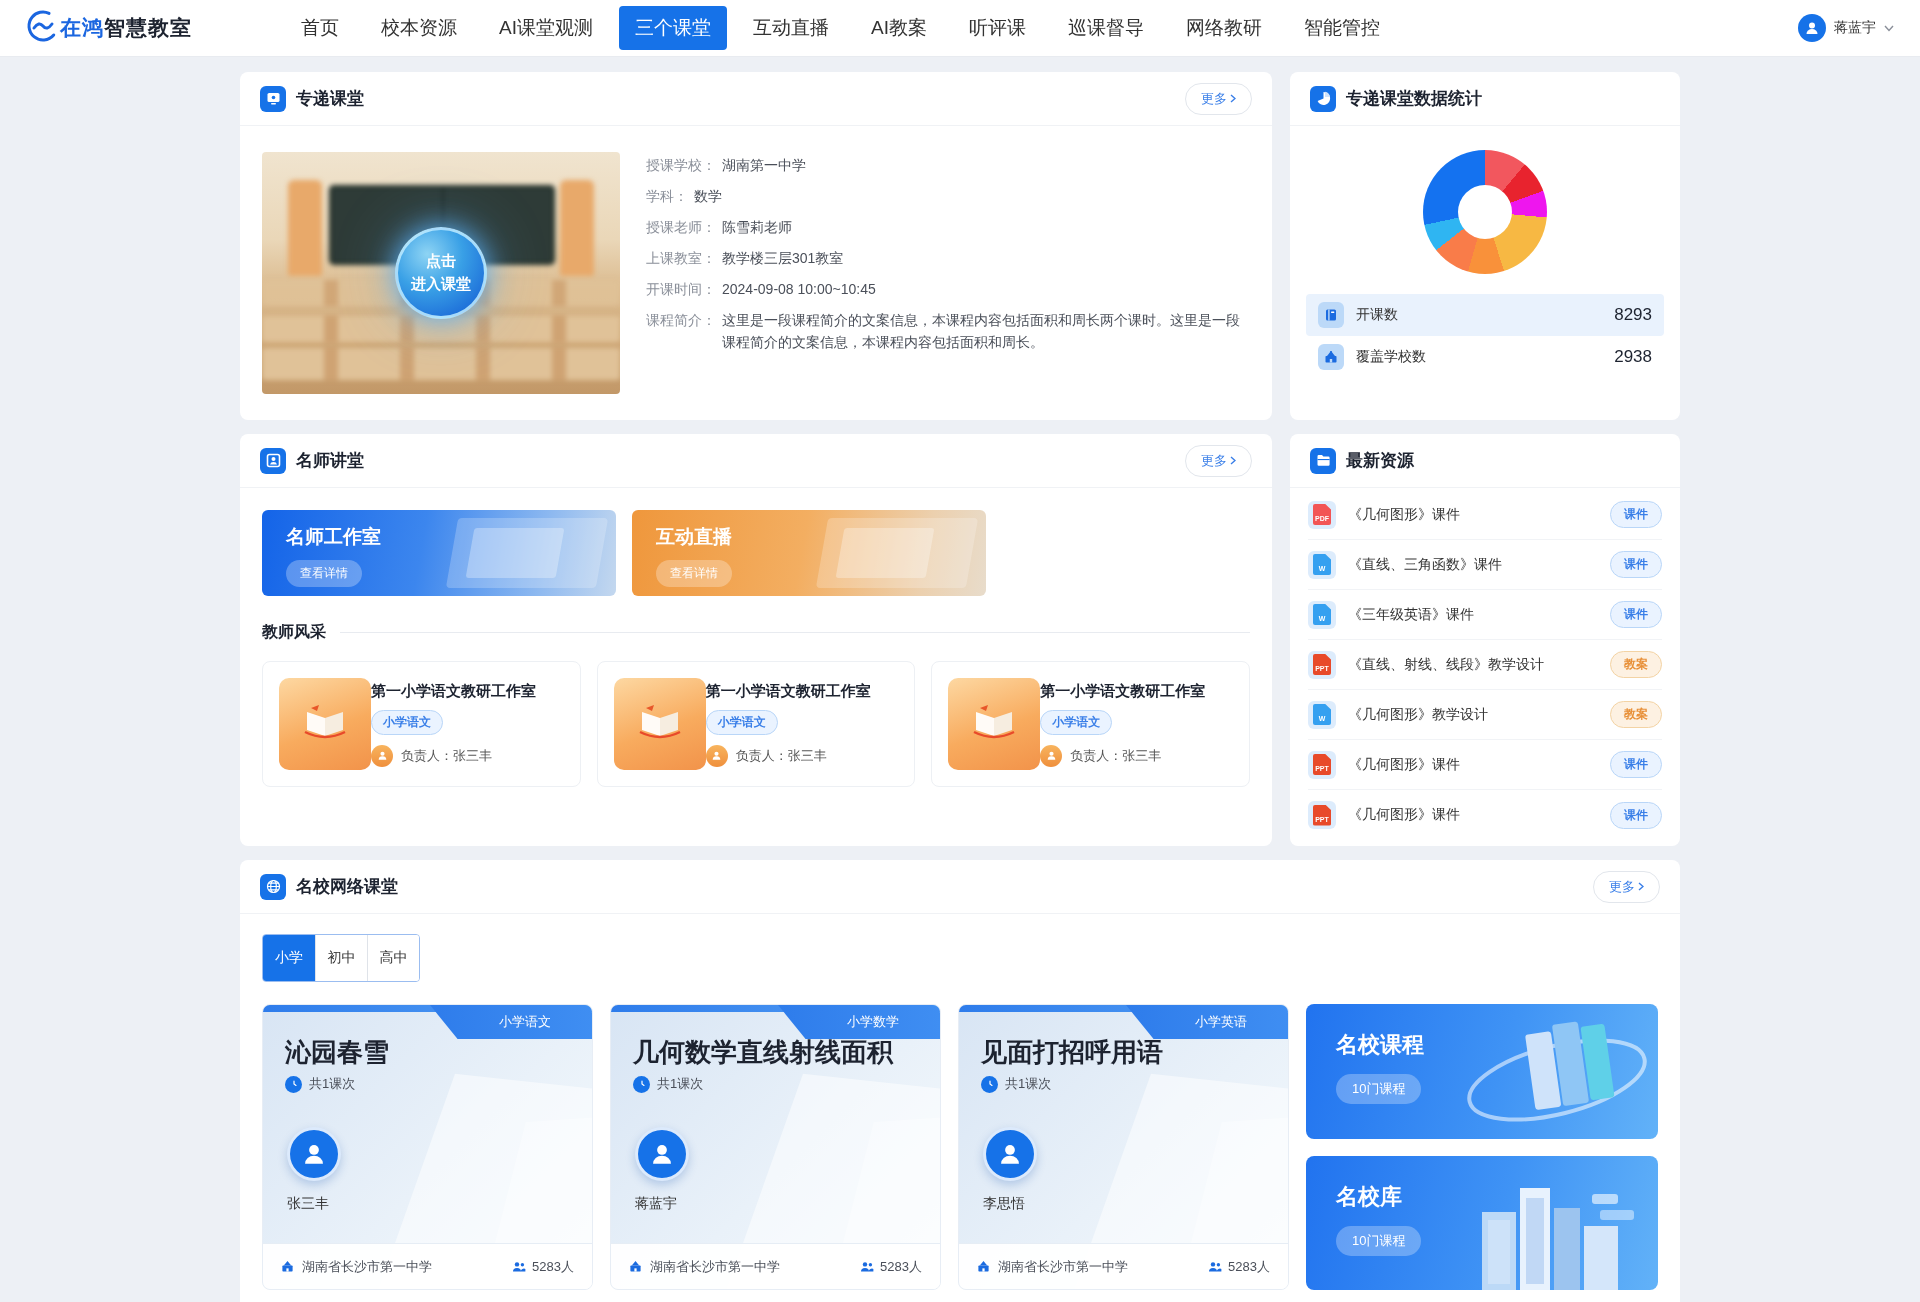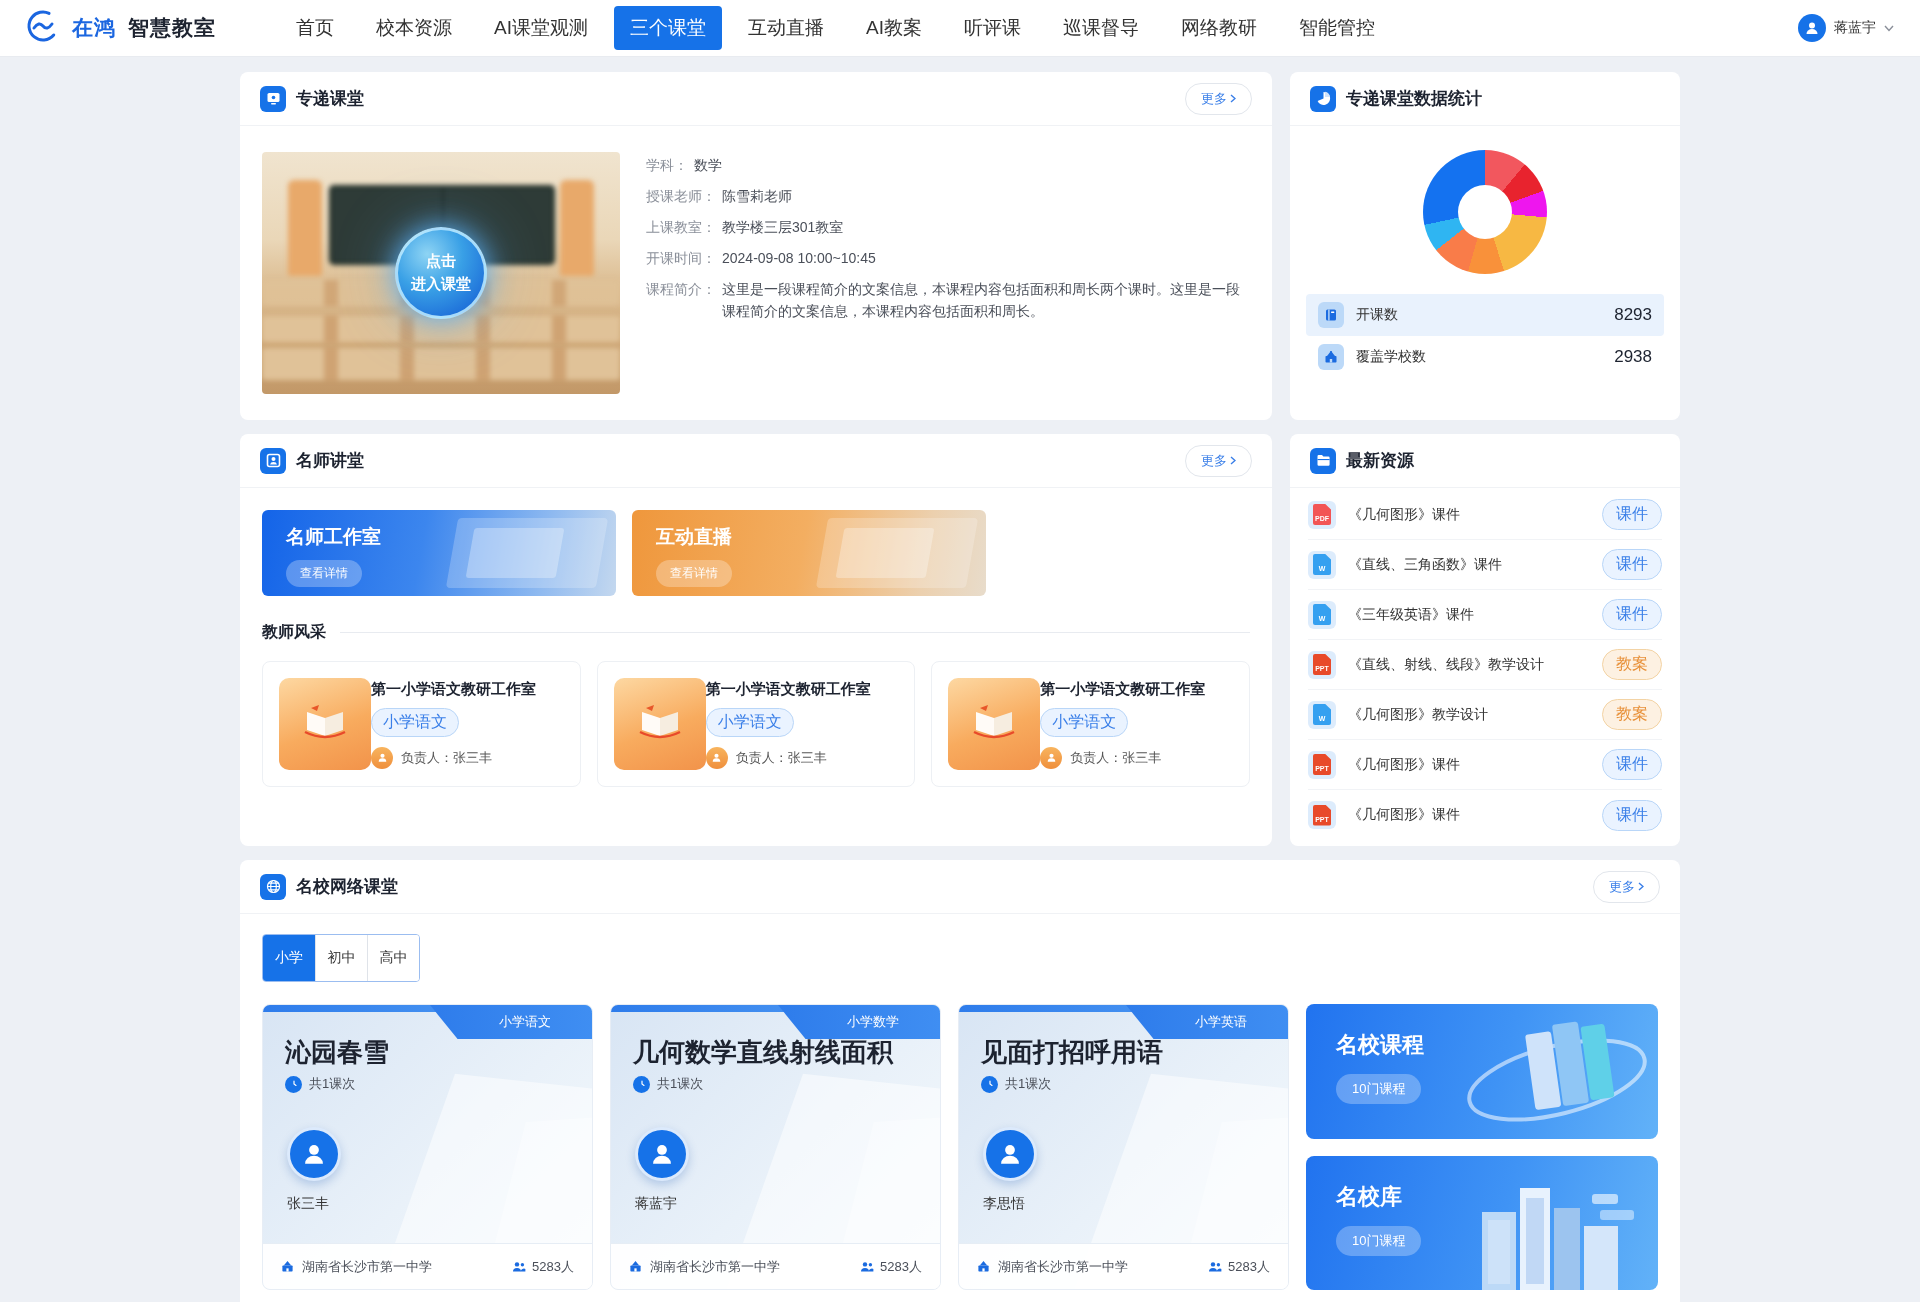--- a/index.html
+++ b/index.html
@@ -2,21 +2,21 @@
 <html><head>
 <meta charset="utf-8">
 <style>
   * { margin:0; padding:0; box-sizing:border-box; }
   body {
     width:1920px; height:1302px; background:#edf0f5; overflow:hidden;
     font-family:"Liberation Sans","DejaVu Sans",sans-serif; color:#333;
   }
   
   .nav { height:56px; background:#fff; display:flex; align-items:center; padding:0 26px; box-shadow:0 1px 0 #e8ebf0; position:relative; z-index:5;}
-  .brand { display:flex; align-items:center; gap:12px; margin-right:64px; }
+  .brand { display:flex; align-items:center; gap:0; margin-right:93px; }
   .brand-name { font-size:21px; font-weight:bold; color:#1b66e0; letter-spacing:1px;}
   .brand-name2 { font-size:21px; font-weight:bold; color:#1d2330; letter-spacing:1px;}
   .nav-items { display:flex; align-items:center; gap:10px; }
   .nav-item { font-size:19px; color:#333; padding:9px 16px; border-radius:4px; cursor:pointer; white-space:nowrap;}
   .nav-item.active { background:#1672e8; color:#fff; }
   .nav-user { margin-left:auto; display:flex; align-items:center; gap:8px; cursor:pointer;}
   .avatar-sm { width:28px; height:28px; border-radius:50%; background:#1672e8; display:flex; align-items:center; justify-content:center;}
   .nav-user-name { font-size:14px; color:#333; }
   
   .page { width:1440px; margin:16px auto 0; display:flex; flex-direction:column; gap:14px;}
@@ -65,21 +65,21 @@
   .banner-shape::after { content:""; position:absolute; left:18px; top:10px; width:90px; height:50px; border-radius:3px; background:rgba(255,255,255,.3);}
   .banner-title { font-size:19px; font-weight:bold; color:#fff; position:relative;}
   .banner-action { display:inline-block; margin-top:10px; font-size:12px; color:#fff; background:rgba(255,255,255,.28); border-radius:999px; padding:5px 14px; position:relative; cursor:pointer;}
   .gallery-head { display:flex; align-items:center; gap:14px; margin:26px 0 18px;}
   .gallery-title { font-size:16px; font-weight:bold; color:#1d2330;}
   .gallery-line { flex:1; height:1px; background:#e8ebf0;}
   .tcards { display:flex; gap:16px;}
   .tcard { flex:1; border:1px solid #edf0f4; border-radius:8px; padding:16px; display:flex; align-items:center; cursor:pointer;}
   .tthumb { width:92px; height:92px; flex:none; border-radius:10px; background:linear-gradient(160deg,#fdd8a2 0%,#f8ab5e 55%,#f2934a 100%); display:flex; align-items:center; justify-content:center;}
   .tinfo .ttitle { font-size:15px; font-weight:bold; color:#1d2330; margin-bottom:9px;}
-  .pill { display:inline-block; font-size:16px; border-radius:999px; padding:3px 11px;}
+  .pill { display:inline-block; font-size:12px; border-radius:999px; padding:3px 11px;font-weight:bold;}
   .pill[data-variant="blue"] { color:#3a7fe8; background:#eaf3ff; border:1px solid #b9d6f8;}
   .pill[data-variant="orange"] { color:#e8913a; background:#fdf1e2; border:1px solid #f3d3a4;}
   .leader-row { display:flex; align-items:center; gap:8px; margin-top:10px; font-size:13px; color:#555;}
   .avatar-xs { width:22px; height:22px; border-radius:50%; background:linear-gradient(180deg,#f8b45e,#ef8f3c); display:flex; align-items:center; justify-content:center; color:#fff;}
   
   .res-list { padding:2px 18px 6px;}
   .res-row { height:50px; display:flex; align-items:center; gap:12px; border-bottom:1px solid #f1f3f6; cursor:pointer;}
   .res-row:last-child { border-bottom:none;}
   .ficon-wrap { width:28px; height:28px; border-radius:6px; background:#ddecfc; display:flex; align-items:center; justify-content:center; flex:none;}
   .ficon { width:18px; height:21px; border-radius:2px; clip-path:polygon(0 0,68% 0,100% 26%,100% 100%,0 100%); display:flex; align-items:flex-end; justify-content:center; color:#fff; font-size:7px; font-weight:bold; padding-bottom:3px;}
@@ -191,20 +191,24 @@
               <div class="desks d2"></div>
               <div class="desks d3"></div>
           </div>
           <div class="enter-btn">
             <span>点击</span>
             <span>进入课堂</span>
           </div>
         </div>
         <div class="fields">
           <div class="field">
+              <span class="field-label">授课学校：</span>
+              <span class="field-value">湖南第一中学</span>
+            </div>
+          <div class="field">
               <span class="field-label">学科：</span>
               <span class="field-value">数学</span>
             </div>
           <div class="field">
               <span class="field-label">授课老师：</span>
               <span class="field-value">陈雪莉老师</span>
             </div>
           <div class="field">
               <span class="field-label">上课教室：</span>
               <span class="field-value">教学楼三层301教室</span>

